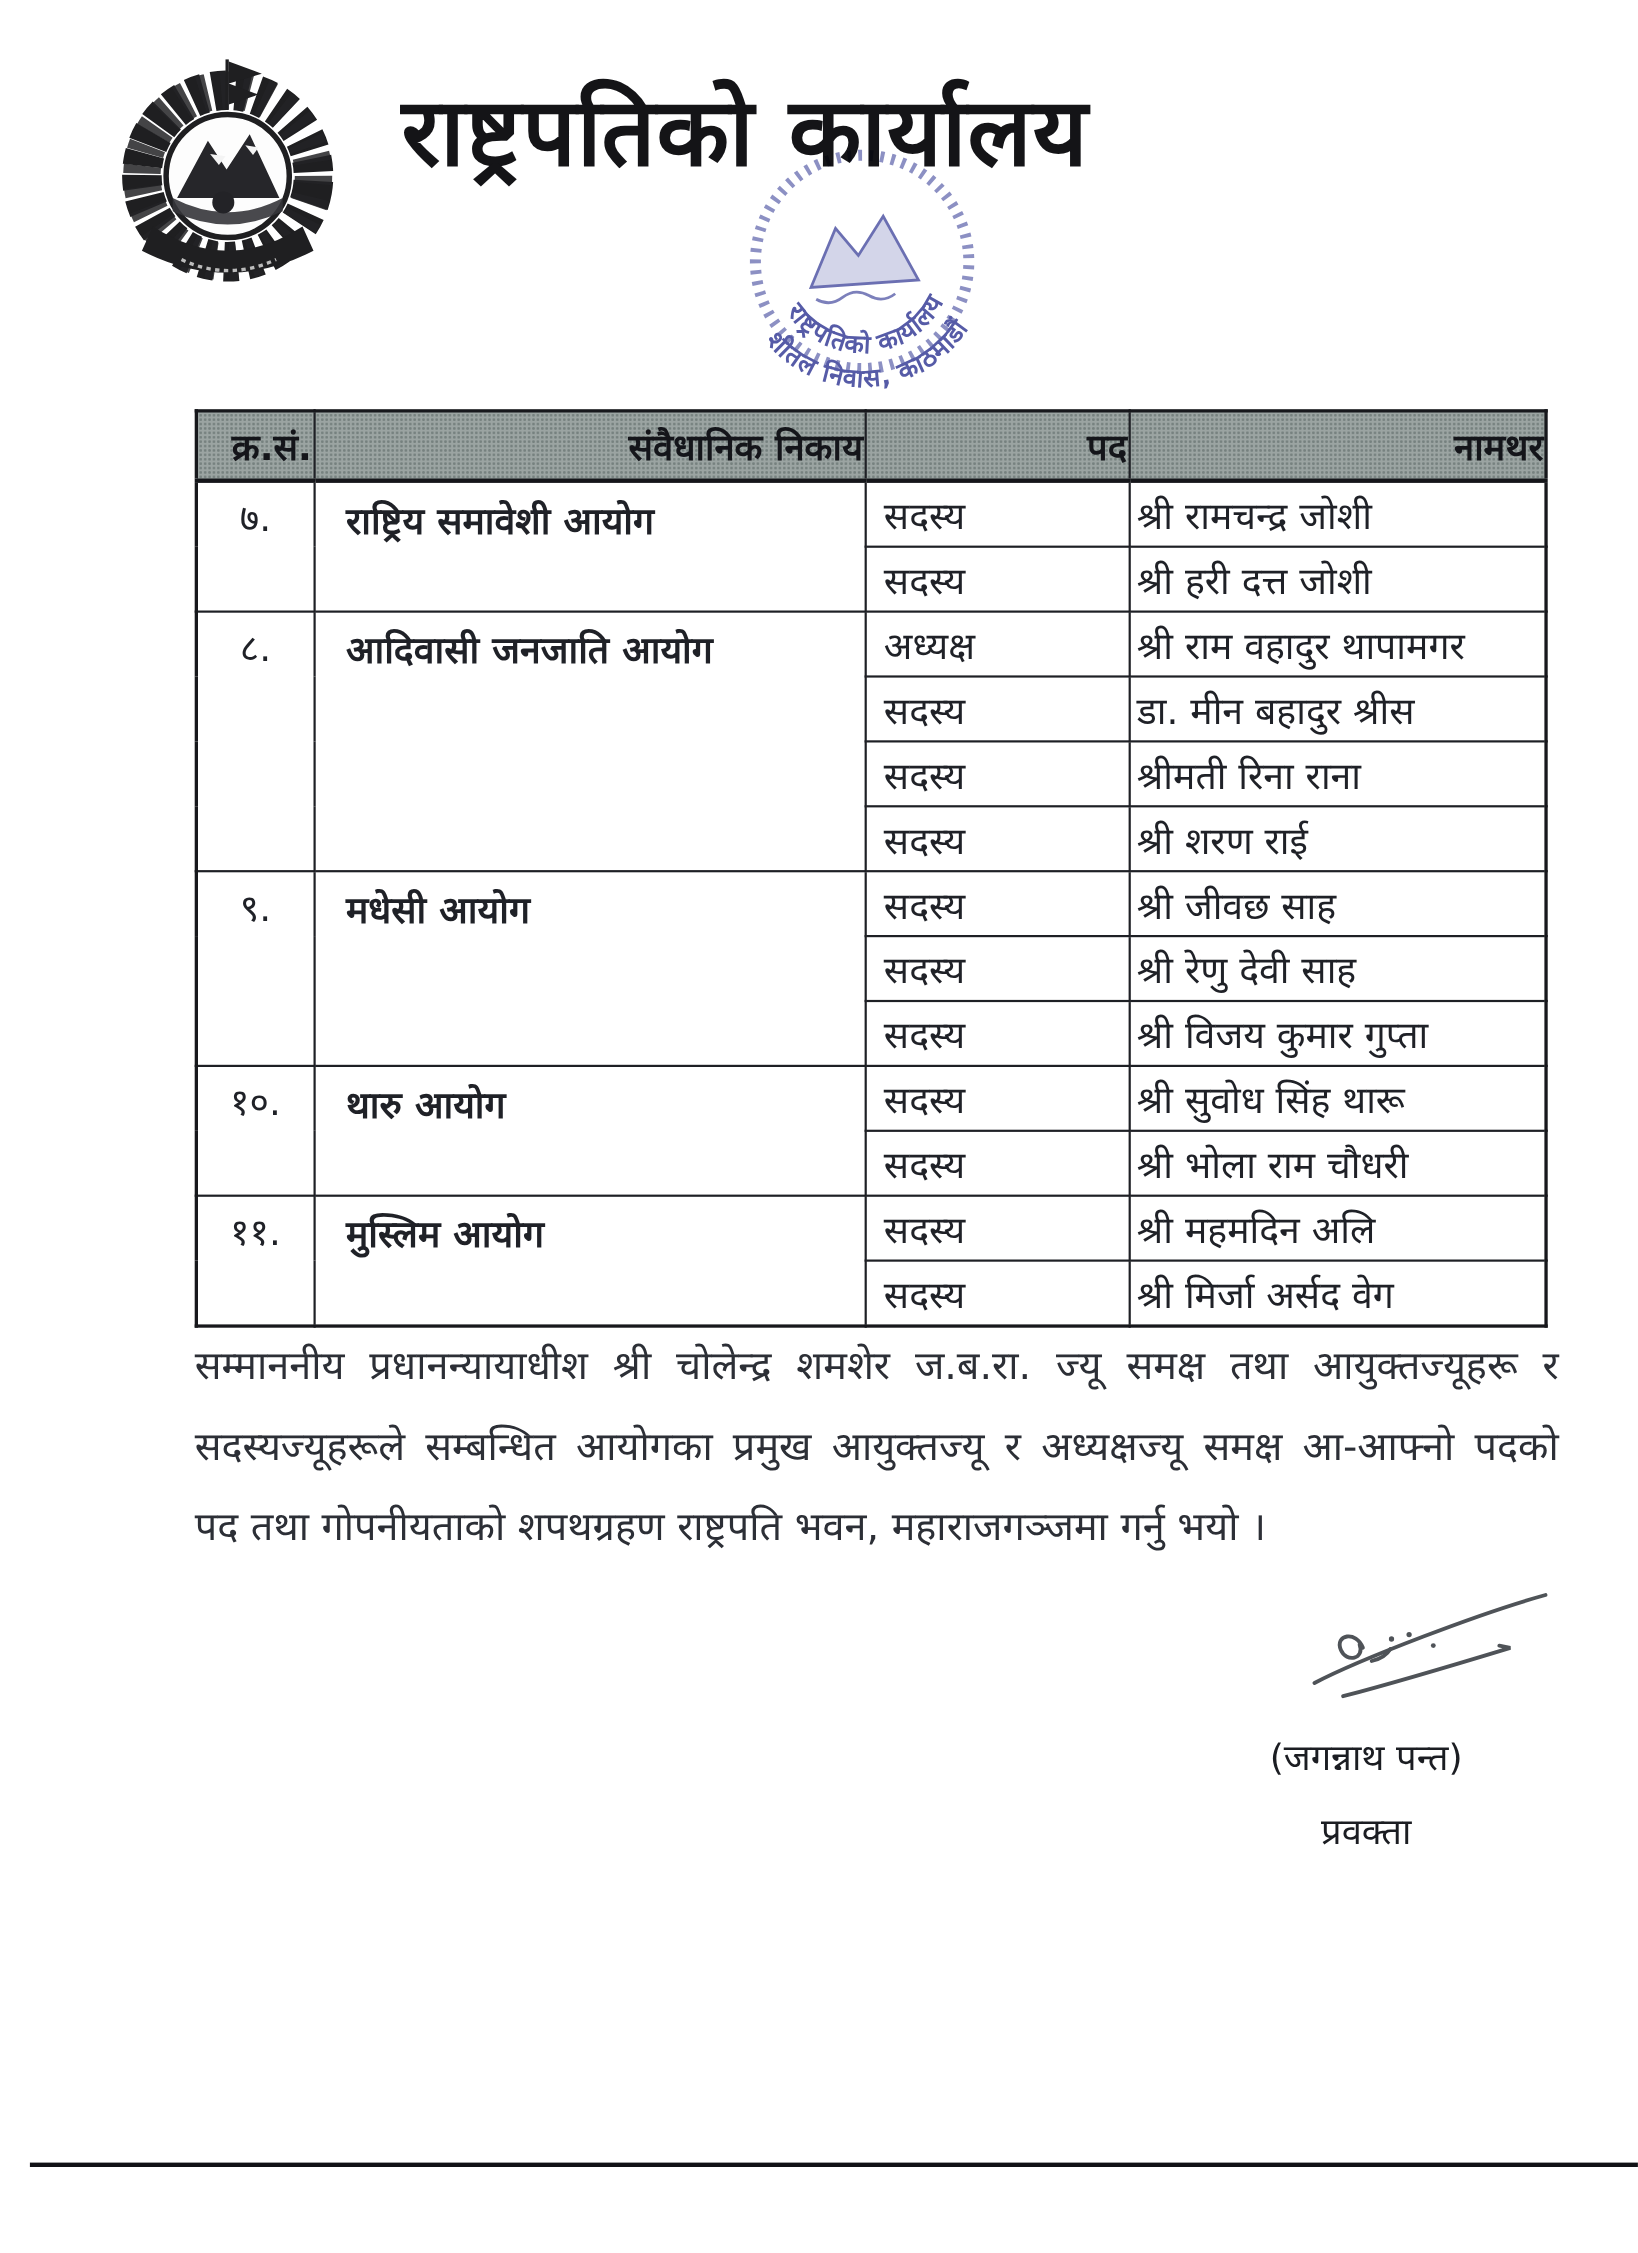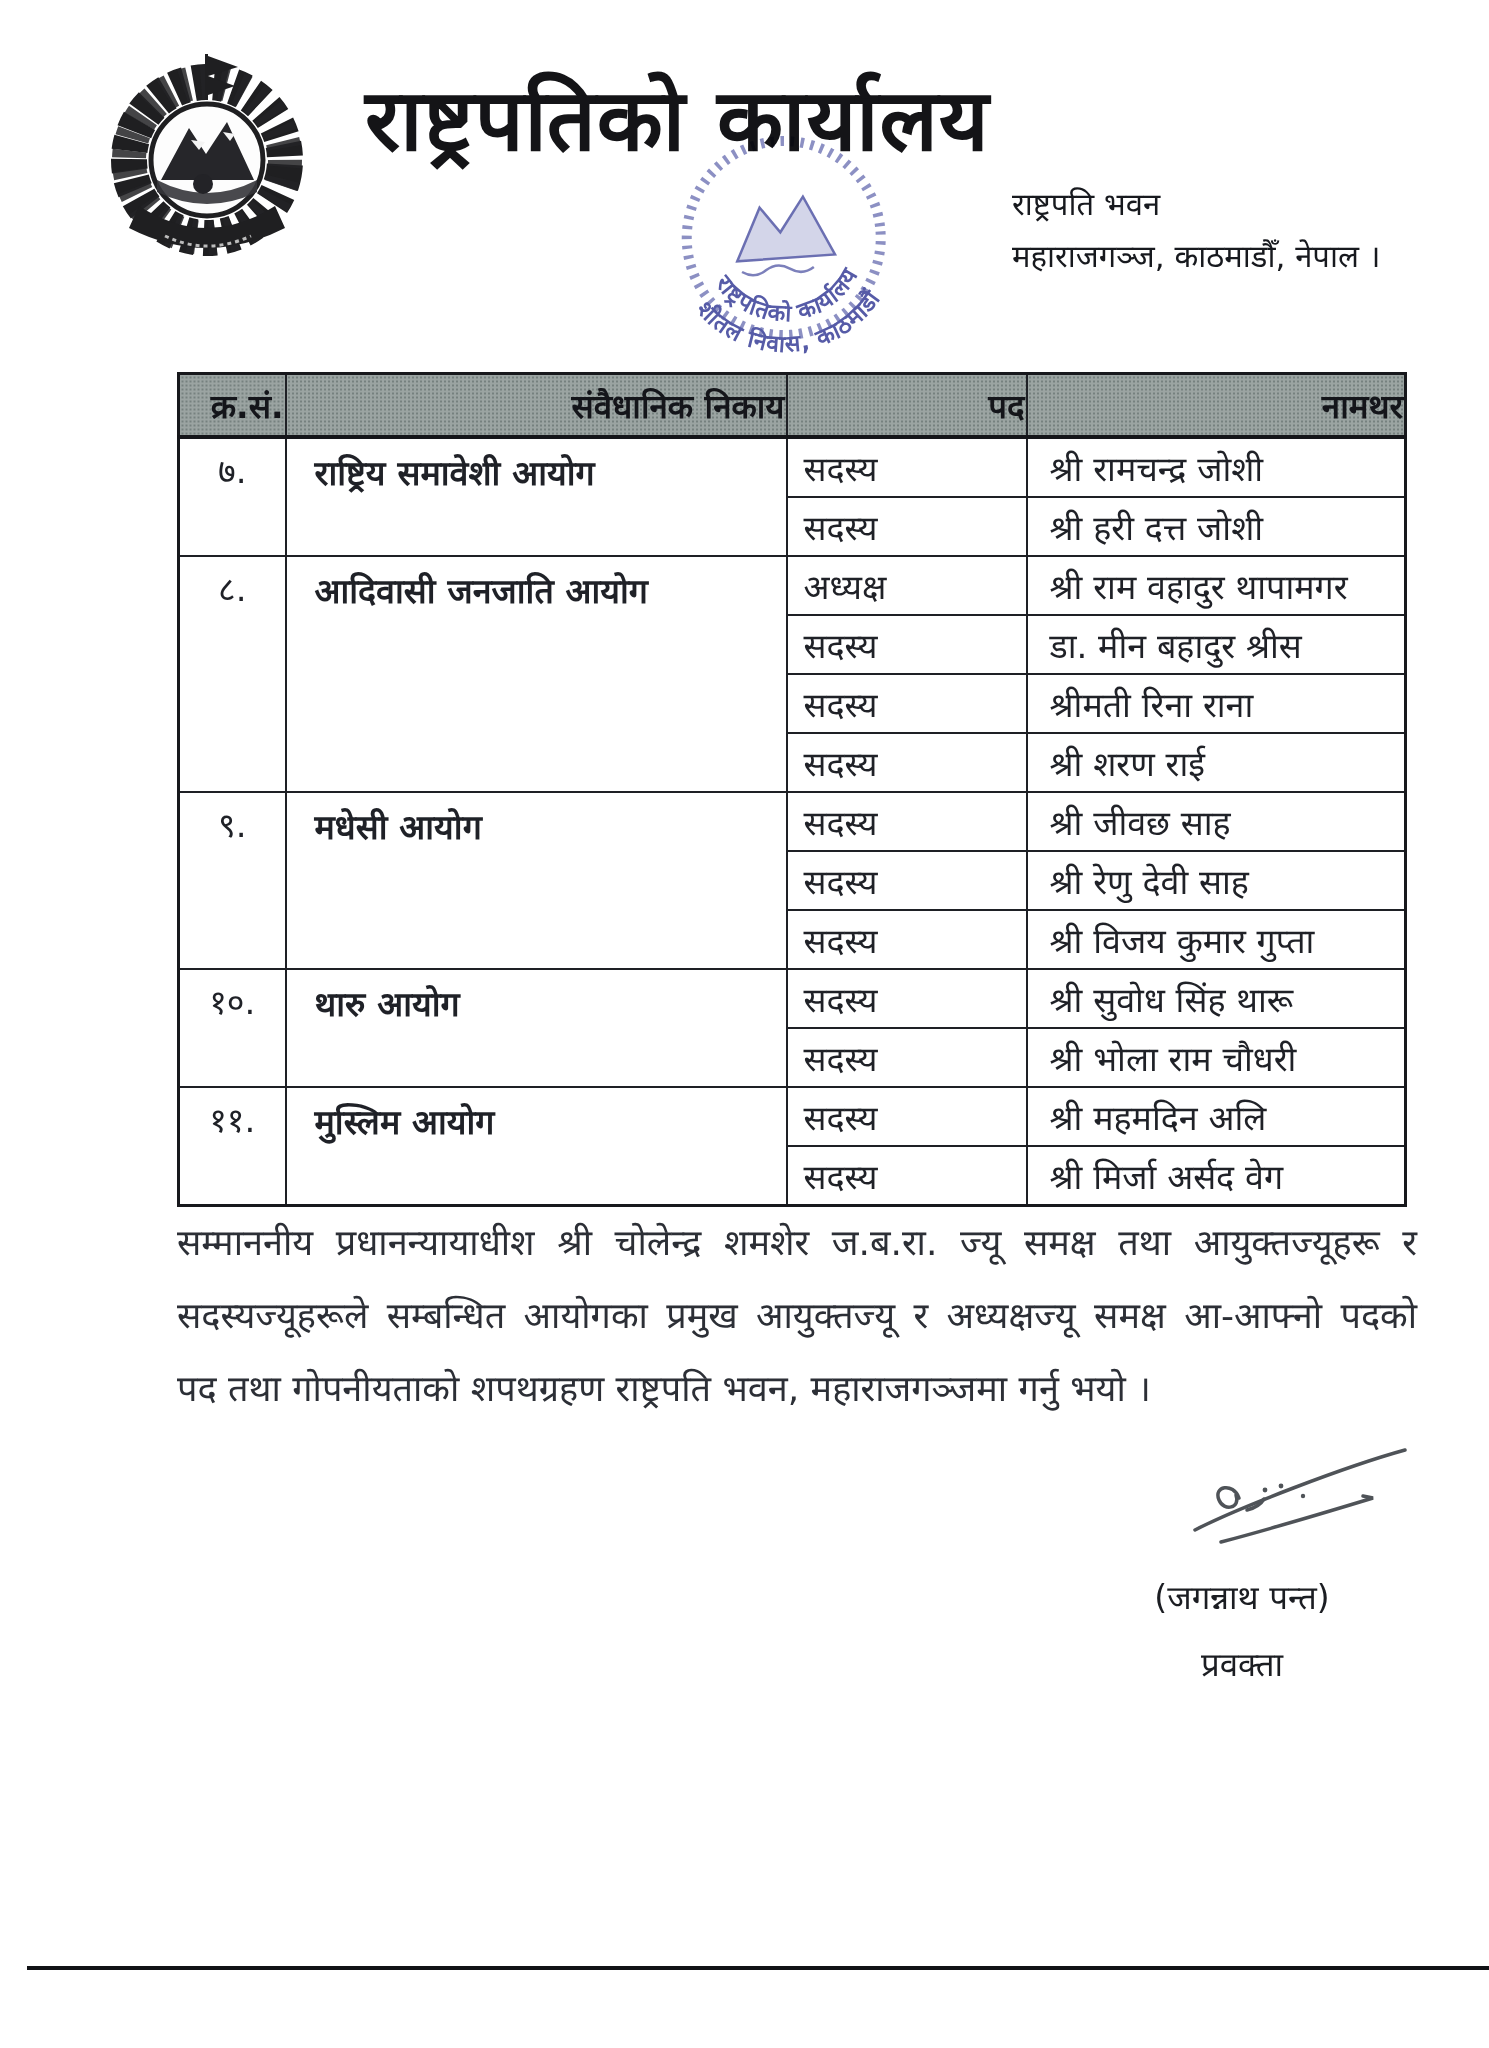--- a/index.html
+++ b/index.html
@@ -30,21 +30,21 @@
     height:58px;background-color:#9ba4a2;
     background-image:radial-gradient(#76817f 1px,rgba(0,0,0,0) 1.4px);
     background-size:4px 4px;
     font-size:33px;font-weight:700;color:#14151a;text-align:right;
     border-bottom:4px solid #15161a;
   }
   .appt td{height:55px;font-size:34px;color:#1f2127;vertical-align:middle;}
   td.sn{text-align:center;vertical-align:top;padding-top:8px;}
   td.body{vertical-align:top;padding:10px 0 0 28px;font-weight:bold;}
   td.pos{padding-left:16px;}
-  td.nm{padding-left:22px;}
+  td.nm{padding-left:6px;}
   
   .para{position:absolute;left:150px;top:1206px;width:1240px;}
   .para p{margin:0;font-size:36px;line-height:73px;color:#2c2f36;
     text-align:justify;text-align-last:justify;}
   .para p.last{text-align-last:left;}
   
   .sig{position:absolute;left:1150px;top:1438px;width:240px;height:110px;}
   .signer{position:absolute;left:1035px;top:1574px;width:360px;text-align:center;}
   .signer .nm{font-size:33px;color:#1b1d22;}
   .signer .ttl{font-size:33px;color:#1b1d22;margin-top:22px;}
@@ -94,24 +94,20 @@
       <path d="M 92 163 q 12 8 24 0 q 12 -8 24 0 q 12 8 24 0" fill="none" stroke="#4d53a3" stroke-width="2.5" opacity="0.8"></path>
       <text font-size="23" font-weight="700" fill="#474da0" letter-spacing="1">
         <textPath href="#sealArcInner" startOffset="50%" text-anchor="middle">राष्ट्रपतिको कार्यालय</textPath>
       </text>
       <text font-size="23" font-weight="700" fill="#474da0" letter-spacing="1">
         <textPath href="#sealArcOuter" startOffset="50%" text-anchor="middle">शीतल निवास, काठमाडौं</textPath>
       </text>
     </g>
   </svg>
 
-  <div class="addr">
-    <div>राष्ट्रपति भवन</div>
-    <div>महाराजगञ्ज, काठमाडौँ, नेपाल ।</div>
-  </div>
 
   <table class="appt">
     <colgroup>
         <col class="c1">
         <col class="c2">
         <col class="c3">
         <col class="c4">
       </colgroup>
     <tbody>
         <tr>

